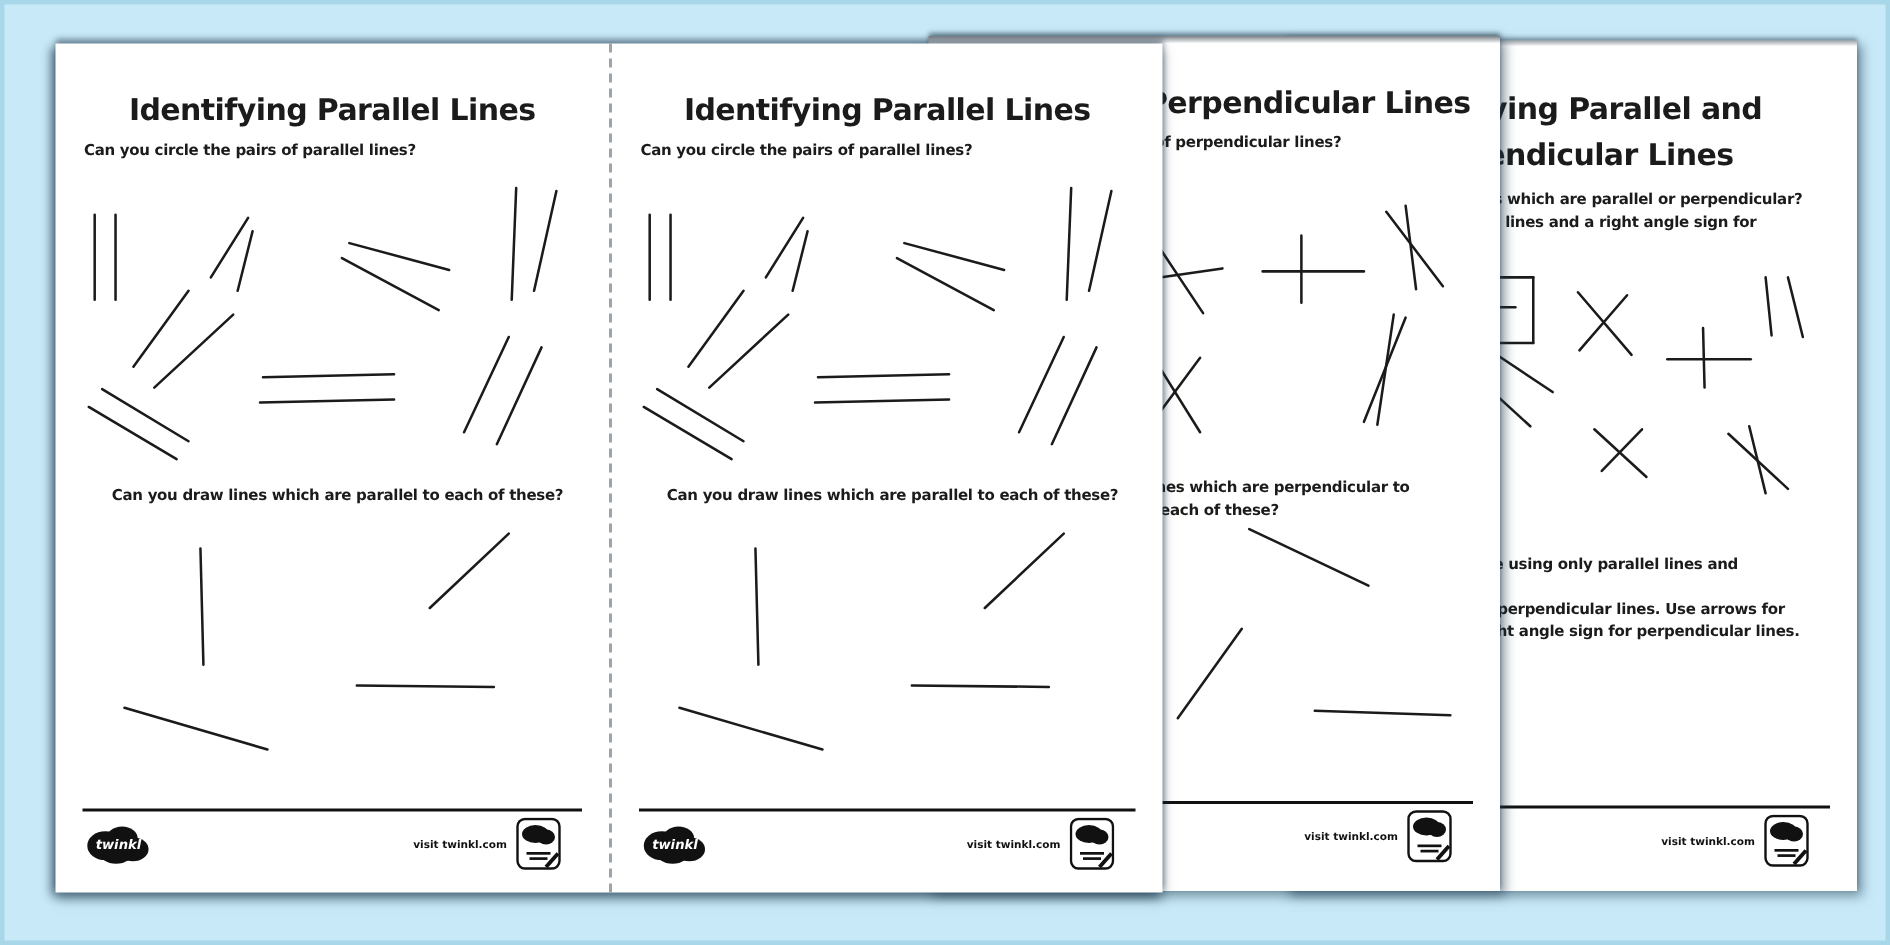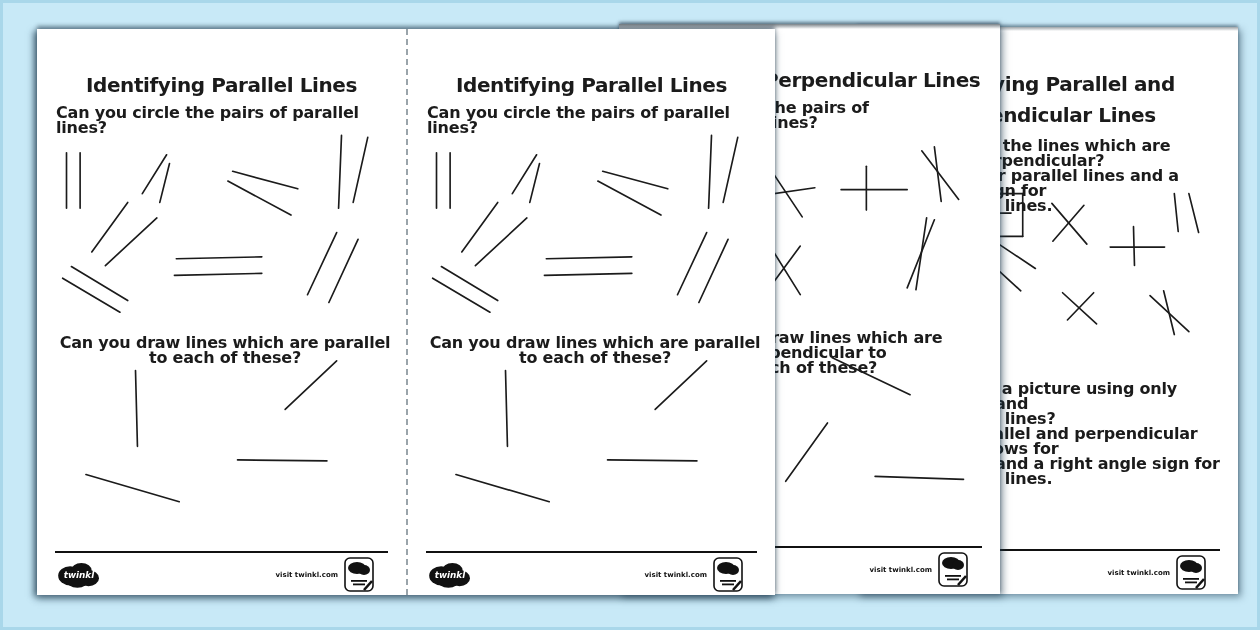--- a/index.html
+++ b/index.html
@@ -19,30 +19,30 @@
          box-shadow:3px 3px 7px rgba(30,60,80,.5), 0 -2px 3px rgba(20,40,60,.5);}
   .page3::before{content:"";position:absolute;left:0;right:0;top:0;height:5px;
          background:linear-gradient(rgba(10,25,35,.55),rgba(10,25,35,0));}
   .page4{left:857px;top:27px;width:381px;height:567px;z-index:10;
          box-shadow:3px 3px 7px rgba(30,60,80,.5), 0 -2px 3px rgba(20,40,60,.45);}
   .page4::before{content:"";position:absolute;left:0;right:0;top:0;height:4px;
          background:linear-gradient(rgba(10,25,35,.4),rgba(10,25,35,0));}
 
   .divider{position:absolute;left:369px;top:0;bottom:0;width:0;border-left:2px dashed #9aa4aa;}
 
-  .ws{position:absolute;top:16px;bottom:0;text-decoration:underline;}
+  .ws{position:absolute;top:4px;bottom:0;text-decoration:underline;}
   .ws-left{left:0;width:369px;}
   .ws-right{left:371px;width:367px;}
   .ws-full{left:0;width:381px;}
 
   .ws-title{position:absolute;left:0;right:0;top:28px;text-align:center;
     font-size:20px;font-weight:bold;color:#1b1b1b;letter-spacing:-0.4px;}
   .ws-title.two-line{line-height:31px;top:26px;}
   .ws-q{position:absolute;left:19px;right:12px;color:#1b1b1b;
-    font-size:16px;font-weight:bold;line-height:15px;letter-spacing:-0.2px;}
+    font-size:10px;font-weight:bold;line-height:15px;letter-spacing:-0.2px;}
   .q1{top:60px;}
   .q2{top:290px;text-align:center;}
   .q1b{top:95px;}
   .q2b{top:338px;}
 
   .ws-svg{position:absolute;left:0;top:0;width:100%;height:100%;}
   .ws-svg line{stroke:#1b1b1b;stroke-width:1.7;stroke-linecap:round;}
 
   .ws-footer-rule{position:absolute;left:18px;right:18px;top:506px;height:2px;background:#111;}
   .ws-logo{position:absolute;left:18px;top:512px;width:48px;height:36px;}

